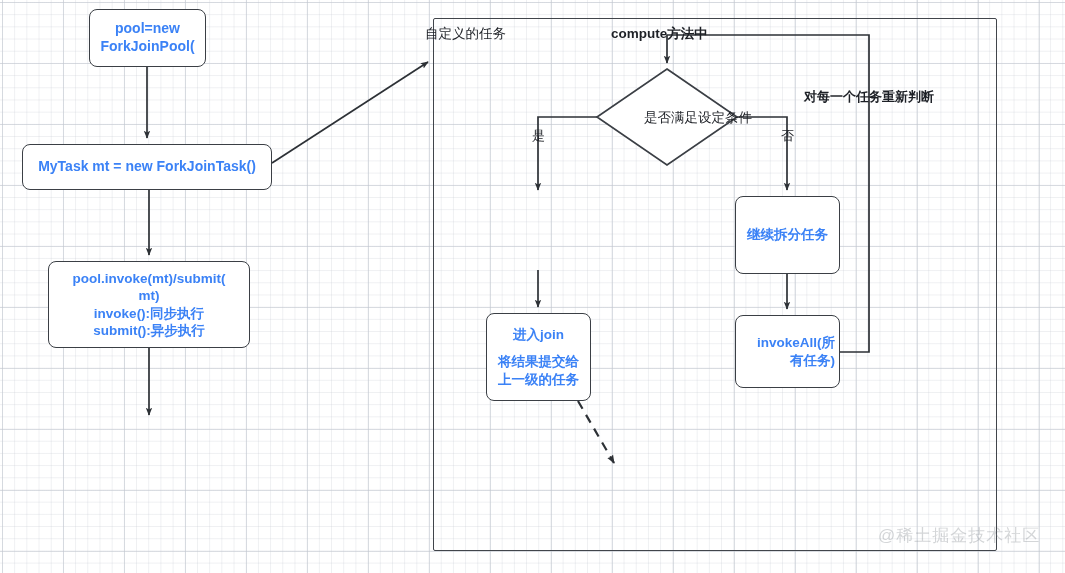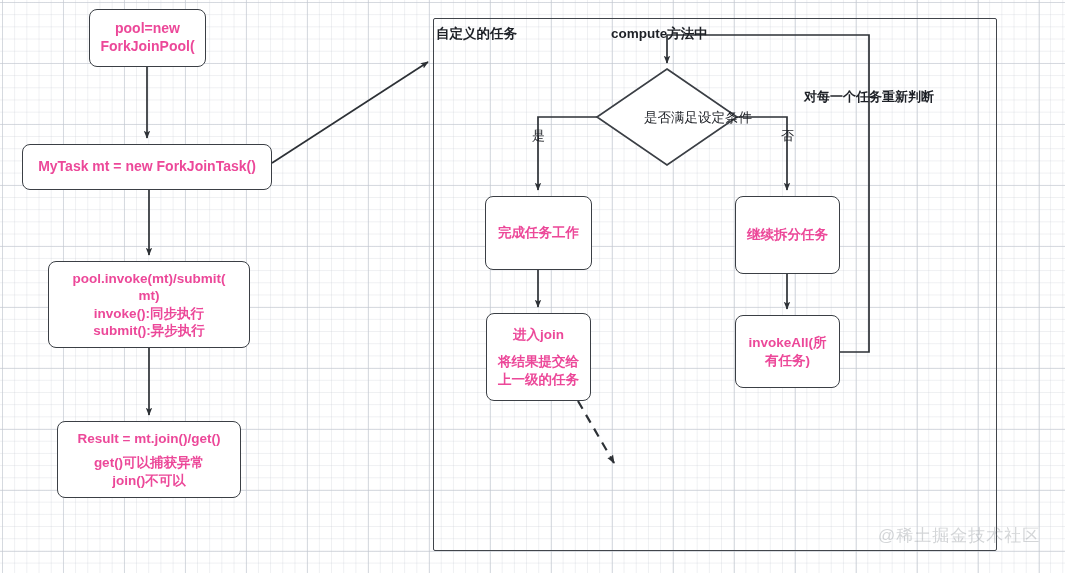--- a/index.html
+++ b/index.html
@@ -33,21 +33,21 @@
     position: absolute;
     box-sizing: border-box;
     border: 1.6px solid #3b3f45;
     border-radius: 8px;
     background: #ffffff;
     display: flex;
     flex-direction: column;
     align-items: center;
     justify-content: center;
     text-align: center;
-    color: #ec4899;
+    color: #3b82f6;
     font-weight: bold;
     line-height: 1.28;
     padding: 8px 4px;
   }
   .node .ln { display: block; white-space: nowrap; }
   .node .gap { height: 10px; }
   .panel {
     position: absolute;
     box-sizing: border-box;
     border: 1.8px solid #41454b;
@@ -124,76 +124,67 @@
       <path d="M787,270 L787,309" marker-end="url(#arrow)"></path>
 
       <path d="M840,352 L869,352 L869,35 L667,35"></path>
     </g>
 
     <path d="M578,401 L614,463" stroke="#2d3136" stroke-width="2.2" fill="none" stroke-dasharray="9,7" marker-end="url(#arrow-dash)"></path>
   </svg>
 
   <div class="panel" style="left:433px; top:18px; width:564px; height:533px;"></div>
 
-  <div class="panel-title" style="left:436px; top:25px;font-weight:bold;">自定义的任务</div>
+  <div class="panel-title" style="left:425px; top:25px;">自定义的任务</div>
 
   <div class="panel-title" style="left:567px; top:25px; font-weight:bold;margin-left:44px;">compute方法中</div>
 
   <div class="node" style="left:89px; top:9px; width:117px; height:58px;">
     <span class="ln t14">pool=new</span>
     <span class="ln t14">ForkJoinPool(</span>
   </div>
 
   <div class="node" style="left:22px; top:144px; width:250px; height:46px;">
     <span class="ln t14">MyTask mt = new ForkJoinTask()</span>
   </div>
 
   <div class="node" style="left:48px; top:261px; width:202px; height:87px;">
     <span class="ln t135">pool.invoke(mt)/submit(</span>
     <span class="ln t135">mt)</span>
     <span class="gap"></span>
     <span class="ln t135">invoke():同步执行</span>
     <span class="ln t135">submit():异步执行</span>
   </div>
 
-  <div class="node" style="left:57px; top:421px; width:184px; height:77px;">
-    <span class="ln t135">Result = mt.join()/get()</span>
-    <span class="gap"></span>
-    <span class="ln t135">get()可以捕获异常</span>
-    <span class="ln t135">join()不可以</span>
-  </div>
 
   <svg class="layer" viewBox="0 0 1065 573">
     <polygon points="667,69 737,117 667,165 597,117" fill="#ffffff" stroke="#3b3f45" stroke-width="1.7"></polygon>
   </svg>
 
   <div class="diamond-label" style="left:644px; top:109px;">是否满足设定条件</div>
 
   <div class="edge-label vert" style="left:529px; top:119px;">是</div>
 
   <div class="edge-label vert" style="left:778px; top:119px;">否</div>
 
   <div class="edge-label" style="left:804px; top:88px; font-weight:bold;">对每一个任务重新判断</div>
 
-  <div class="node" style="left:485px; top:196px; width:107px; height:74px;">
-    <span class="ln t135">完成任务工作</span>
-  </div>
 
   <div class="node" style="left:486px; top:313px; width:105px; height:88px;">
     <span class="ln t135">进入join</span>
     <span class="gap"></span>
     <span class="ln t135">将结果提交给</span>
     <span class="ln t135">上一级的任务</span>
   </div>
 
   <div class="node" style="left:735px; top:196px; width:105px; height:78px;">
     <span class="ln t135">继续拆分任务</span>
   </div>
 
-  <div class="node" style="left:735px; top:315px; width:105px; height:73px;">
+  <div class="node" style="left:735px; top:315px; width:105px; height:73px;align-items:flex-end;">
     <span class="ln t135">invokeAll(所</span>
     <span class="ln t135">有任务)</span>
   </div>
 
 
   <div class="watermark" style="left:878px; top:524px;">@稀土掘金技术社区</div>
 
 </div>
 
 </body></html>

